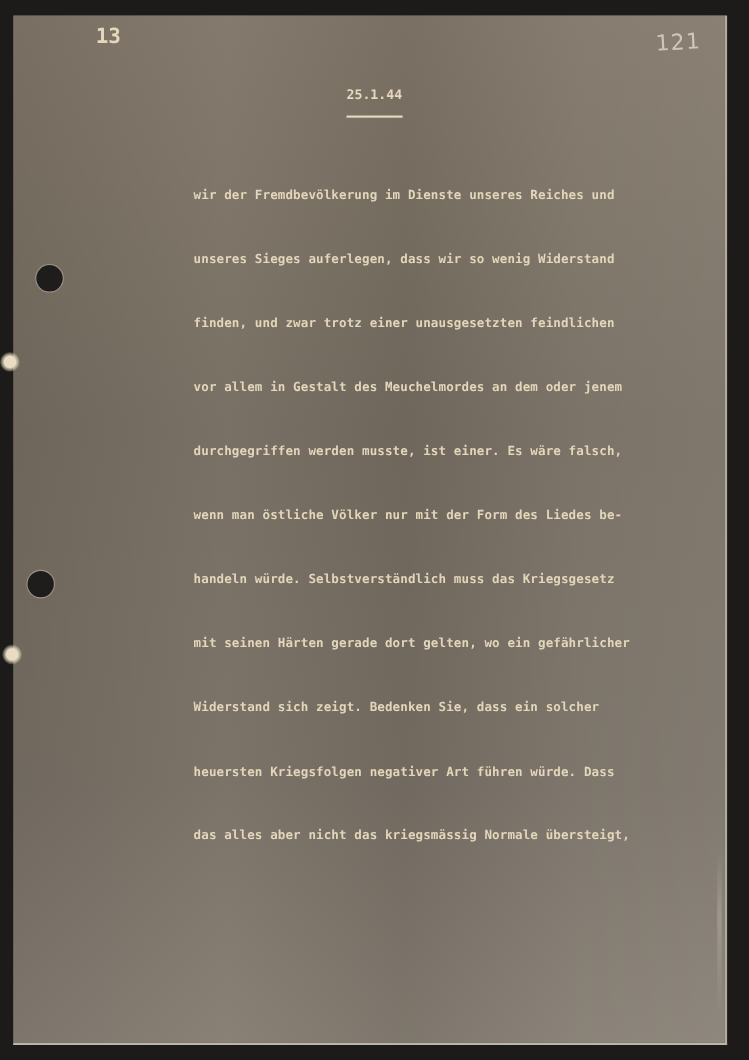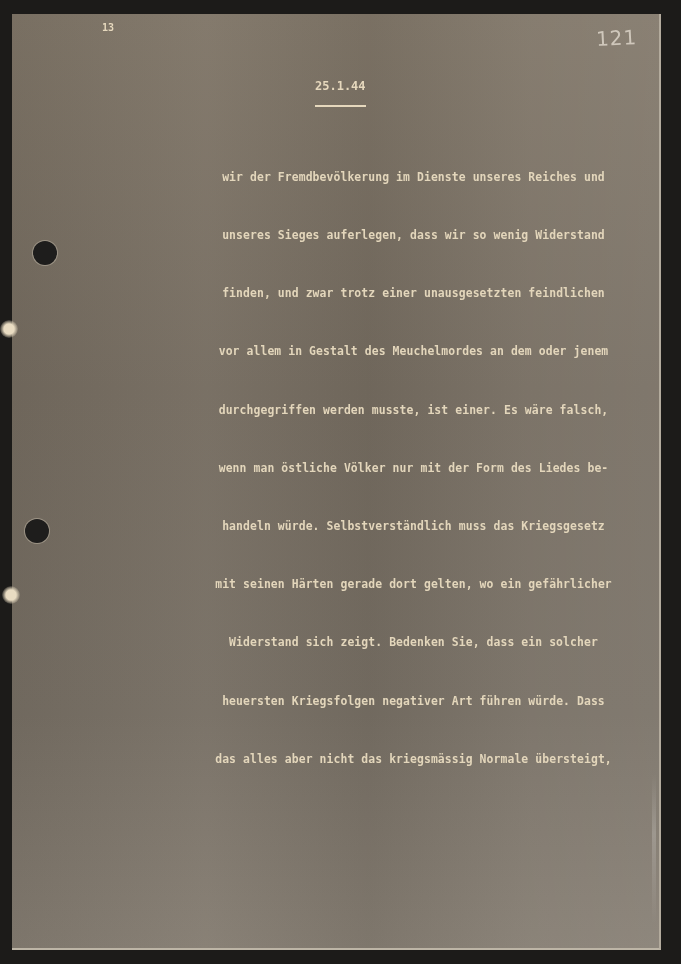--- a/index.html
+++ b/index.html
@@ -13,22 +13,22 @@
       position: absolute; left: 12px; top: 14px;
       width: 649px; height: 936px;
       background:
         linear-gradient(90deg, rgba(0,0,0,0.06) 0%, rgba(255,255,255,0.03) 30%, rgba(0,0,0,0.05) 55%, rgba(255,255,255,0.05) 80%, rgba(255,255,255,0.08) 100%),
         linear-gradient(180deg, #807668 0%, #756c60 40%, #776f64 75%, #857d72 100%);
       border-right: 2px solid #b3ab9d;
       border-bottom: 2px solid #bdb5a6;
       box-sizing: border-box;
     }
     .page-number {
-      position: absolute; left: 90px; top: 8px;
-      color: #e6d8bd; font-size: 10px; font-weight: bold;
+      position: absolute; left: 75px; top: 8px;
+      color: #e6d8bd; font-size: 19px; font-weight: bold;
     }
     .archive-number {
       position: absolute; right: 22px; top: 12px;
       color: #cfc7bb; font-size: 20px; font-family: "DejaVu Sans", sans-serif;
       letter-spacing: 1px; transform: rotate(-3deg);
     }
     .date {
       position: absolute; left: 303px; top: 65px;
       color: #e6d8bd; font-size: 12px; font-weight: bold;
       border-bottom: 2px solid #e6d8bd; padding-bottom: 12px;
@@ -47,21 +47,21 @@
     .spot-2 { left: 2px; top: 586px; }
     .body-text {
       position: absolute; left: 176px; top: 129px;
       width: 475px;
       color: #e3d6bb;
       font-size: 11.4px; font-weight: bold;
       line-height: 19.4px;
       white-space: pre;
       letter-spacing: 0.1px;
     }
-    .line { display: block; height: 19.4px; text-align: center; }
+    .line { display: block; height: 19.4px; }
     .streak {
       position: absolute; left: 640px; top: 760px; width: 4px; height: 150px;
       background: linear-gradient(180deg, rgba(255,255,255,0) 0%, rgba(255,255,255,0.18) 40%, rgba(255,255,255,0) 100%);
     }
   </style>
 </head>
 <body>
 
 <div class="page">
   <span class="page-number">13</span>

